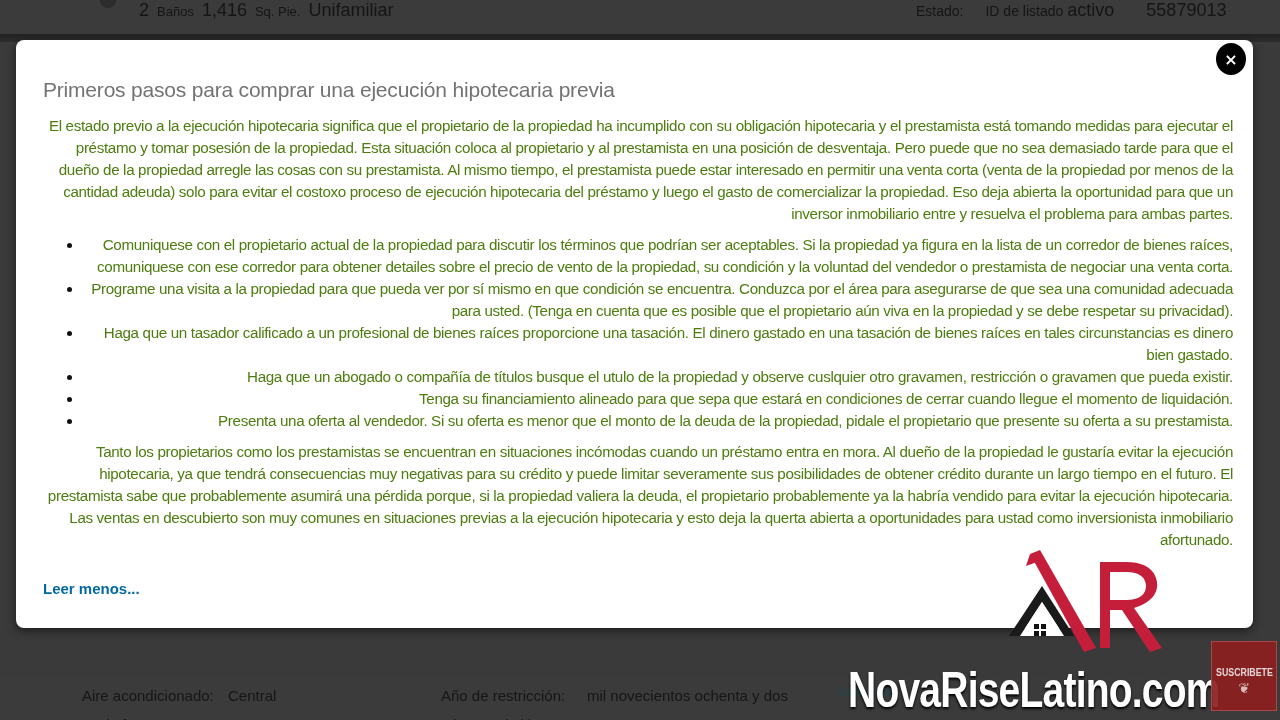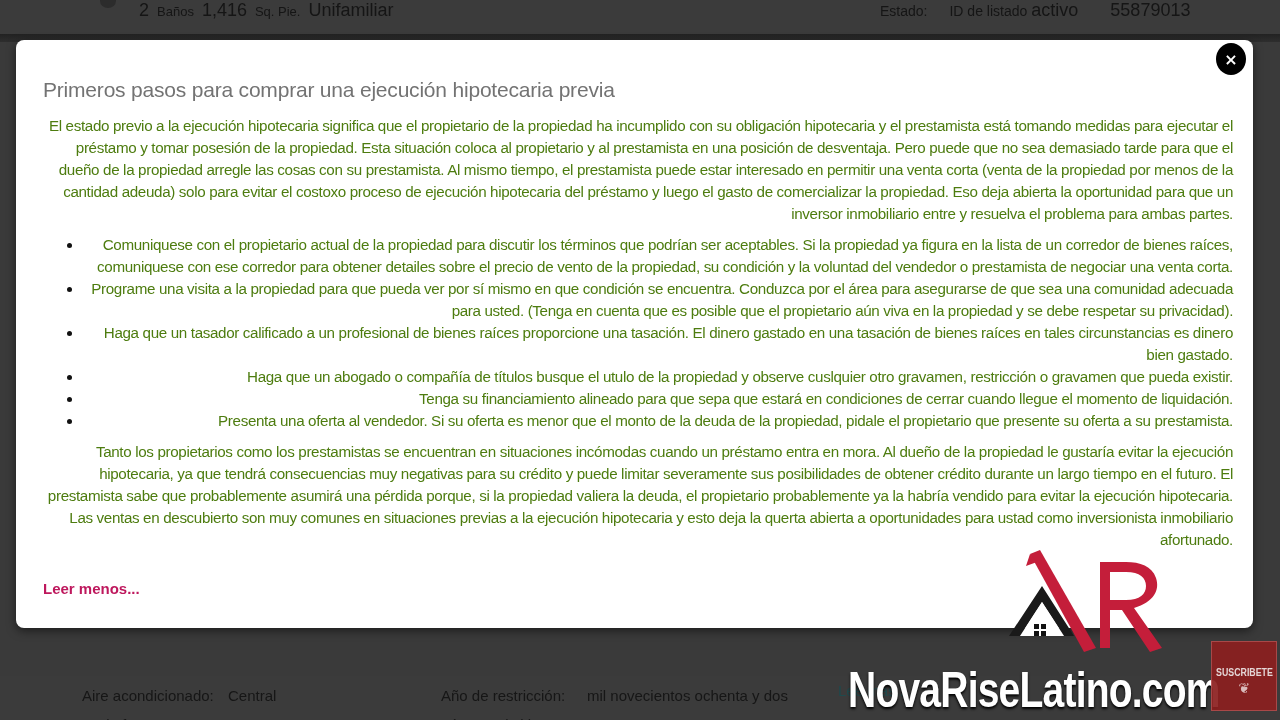--- a/index.html
+++ b/index.html
@@ -20,21 +20,21 @@
     background: #2c2c2c; border-radius: 50% 50% 50% 50%;
   }
   .bg-top .meta {
     position: absolute; top: 0; left: 139px; height: 24px;
     display: flex; align-items: baseline; gap: 8px; color: #151515;
     font-family: "Liberation Sans", sans-serif;
   }
   .bg-top .meta .big { font-size: 18px; }
   .bg-top .meta .small { font-size: 13px; }
   .bg-top .status {
-    position: absolute; top: 0; left: 880px; height: 24px;
+    position: absolute; top: 0; left: 916px; height: 24px;
     display: flex; align-items: baseline; color: #151515;
   }
   .bg-top .status .lbl { font-size: 14px; margin-right: 22px; }
   .bg-top .status .sub { font-size: 14px; margin-right: 4px; }
   .bg-top .status .val { font-size: 18px; margin-right: 32px; }
   .bg-top .status .id { font-size: 18px; }
   .bg-band {
     position: absolute; left: 0; top: 34px; width: 1280px; height: 8px;
     background: linear-gradient(#222, #2e2e2e);
   }
@@ -83,21 +83,21 @@
     text-align: right;
   }
   .modal .content p { margin-bottom: 9px; }
   .modal .content ul { list-style: none; margin: 0 0 9px 0; padding-left: 38px; }
   .modal .content li { position: relative; }
   .modal .content li::before {
     content: ""; position: absolute; left: -14px; top: 9px;
     width: 5px; height: 5px; border-radius: 50%; background: #111;
   }
   .modal .leer-menos {
-    position: absolute; left: 27px; top: 540px; color: #be185d;
+    position: absolute; left: 27px; top: 540px; color: #0369a1;
     font-weight: bold; font-size: 15px; text-decoration: none;
     font-family: "Liberation Sans", sans-serif;
   }
 
   
   .logo-ar {
     position: absolute; left: 1004px; top: 548px; width: 165px; height: 110px;
   }
   .brand-text {
     position: absolute; left: 848px; top: 660px;

